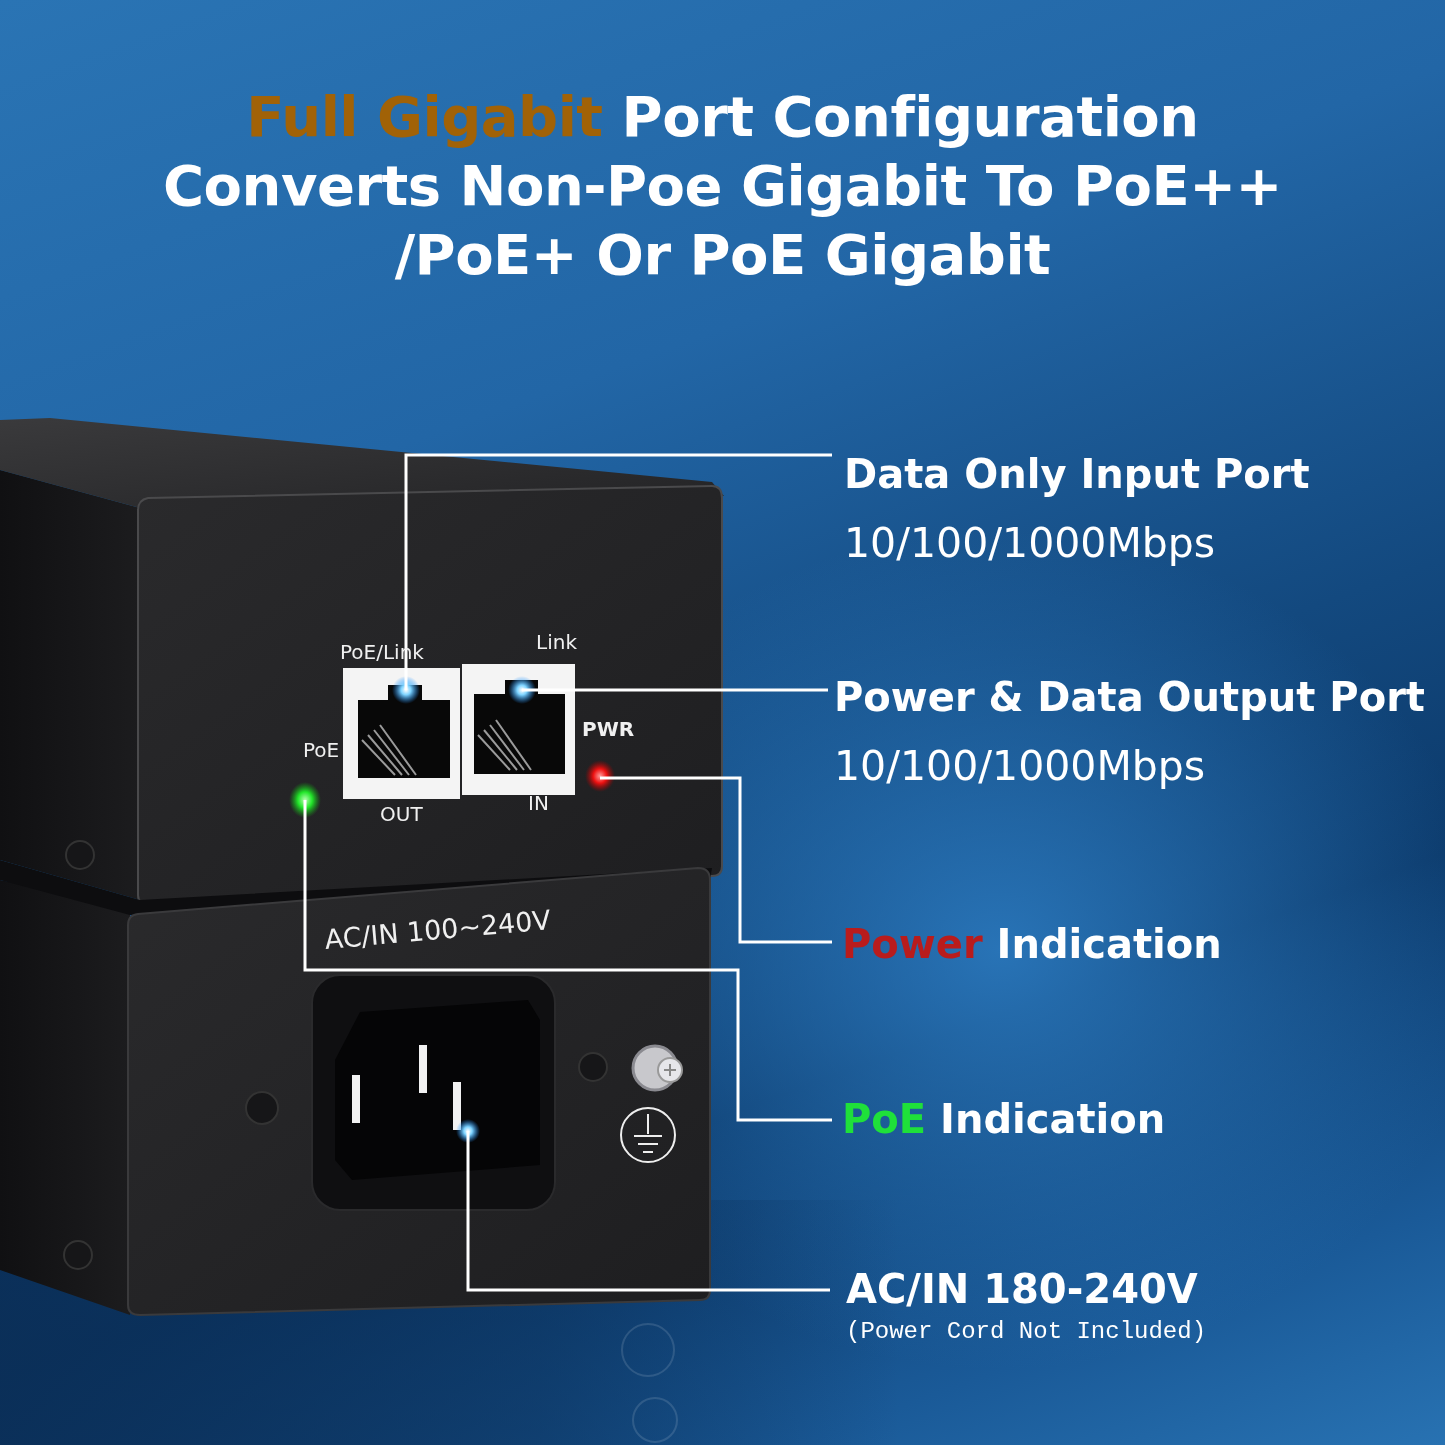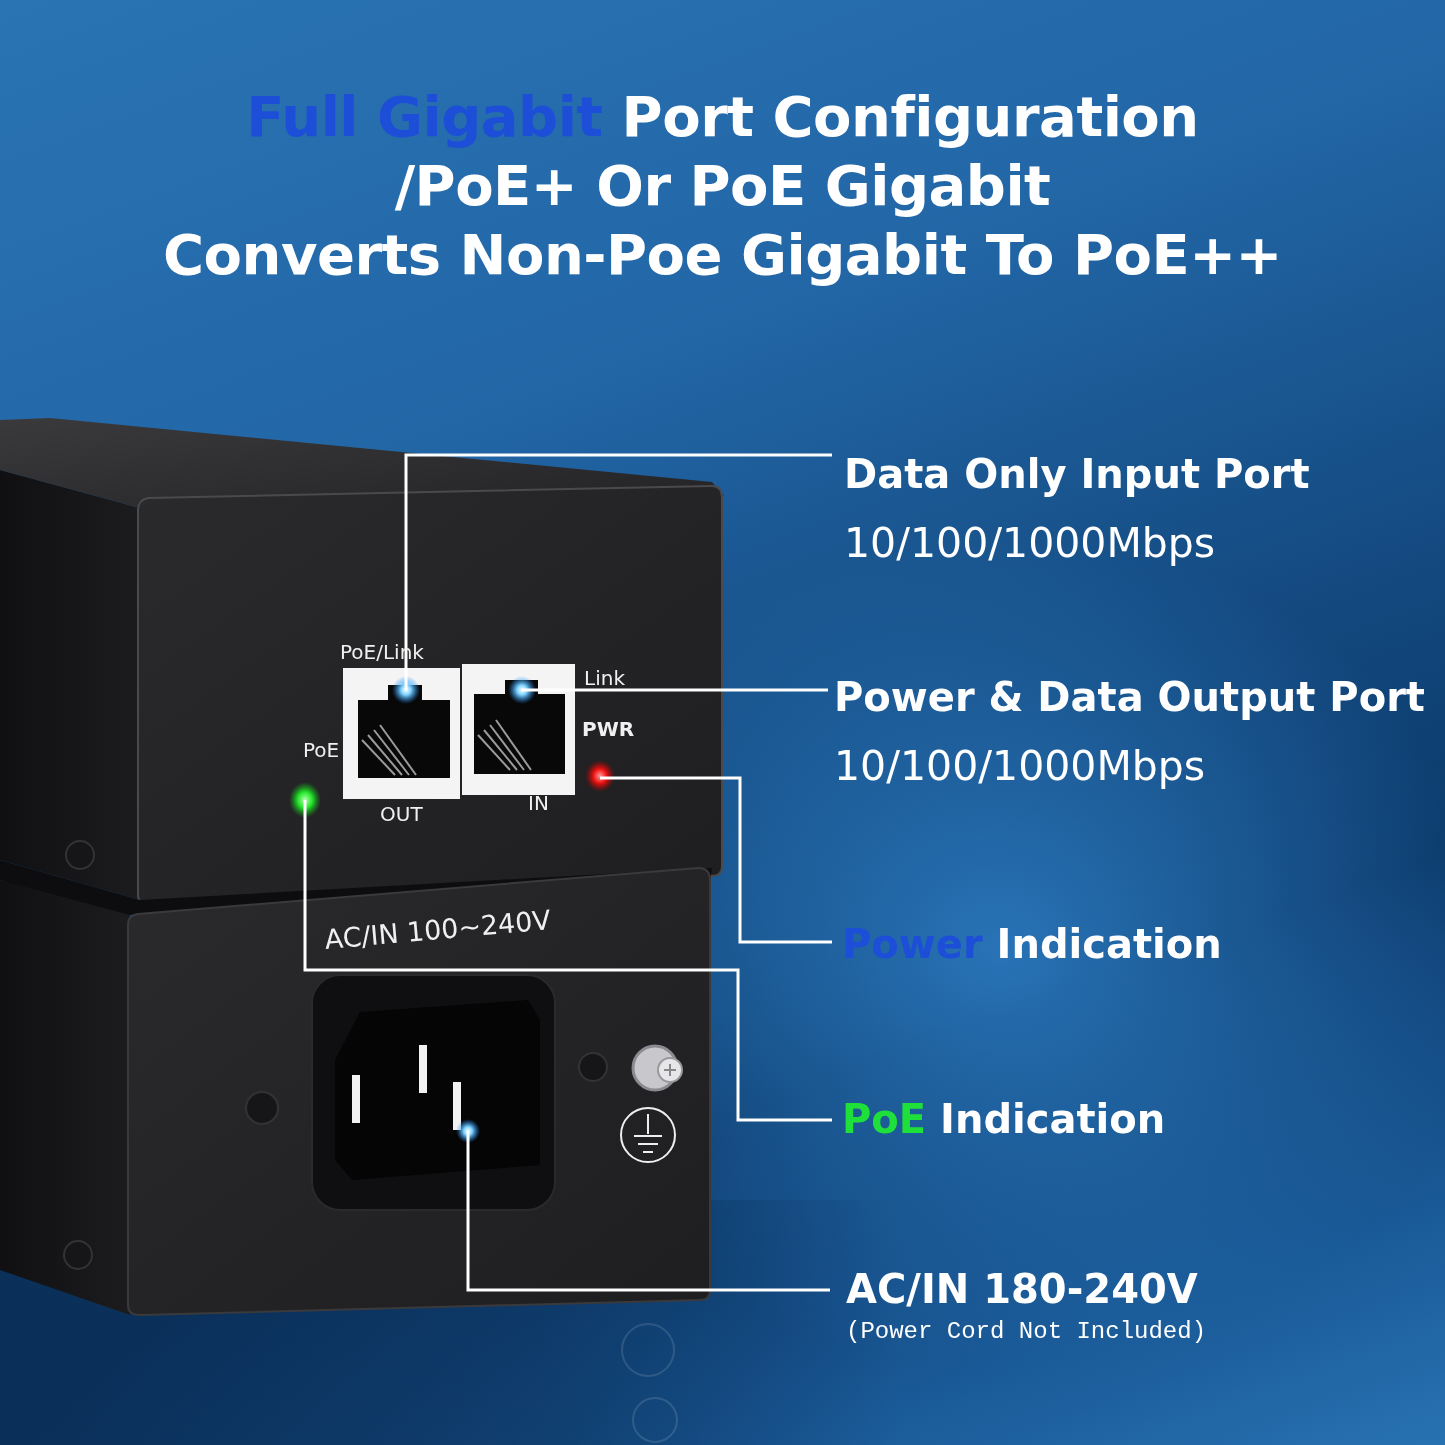--- a/index.html
+++ b/index.html
@@ -7,44 +7,44 @@
     font-family: "DejaVu Sans", "Liberation Sans", sans-serif; }
   .bg { position: absolute; inset: 0;
     background:
       radial-gradient(ellipse 700px 600px at 1000px 950px, rgba(45,125,195,0.85) 0%, rgba(45,125,195,0) 70%),
       linear-gradient(160deg, #2a74b4 0%, #2266a6 30%, #13497f 55%, #0c3a6b 70%, #1a5a98 88%, #2872b2 100%); }
   .bg-bottom { position: absolute; left: 0; top: 1200px; width: 900px; height: 245px;
     background: linear-gradient(90deg, rgba(10,45,85,0.85) 0%, rgba(10,45,85,0.5) 60%, rgba(10,45,85,0) 100%); }
 
   .headline { position: absolute; left: 0; top: 82px; width: 1445px; text-align: center;
     color: #ffffff; font-weight: bold; font-size: 56px; line-height: 69px; letter-spacing: -0.5px; }
-  .headline .accent { color: #1d4ed8; }
+  .headline .accent { color: #a16207; }
 
   
   svg.device { position: absolute; left: 0; top: 0; }
 
   .label { position: absolute; color: #ffffff; white-space: nowrap; }
   .label .t { font-weight: bold; font-size: 40px; line-height: 48px; display: block; }
   .label .s { font-size: 41px; line-height: 50px; display: block; margin-top: 20px; }
   .label .n { font-size: 24px; line-height: 30px; display: block; margin-top: 4px; font-family: Liberation Mono, monospace; }
-  .red { color: #1d4ed8; }
+  .red { color: #b91c1c; }
   .green { color: #1fe03a; }
 
   .panel-text { position: absolute; color: #f0f0f0; font-size: 20px; white-space: nowrap; }
 </style>
 </head>
 <body>
 
 <div class="bg"></div>
 <div class="bg-bottom"></div>
 
 <div class="headline">
   <div><span class="accent">Full Gigabit</span><span> Port Configuration</span></div>
+  <div>Converts Non-Poe Gigabit To PoE++</div>
   <div>/PoE+ Or PoE Gigabit</div>
-  <div>Converts Non-Poe Gigabit To PoE++</div>
 </div>
 
 <svg class="device" width="1445" height="1445" viewBox="0 0 1445 1445">
   <defs>
     <linearGradient id="topFace" x1="0" y1="0" x2="1" y2="1">
       <stop offset="0" stop-color="#3a3a3c"></stop>
         <stop offset="1" stop-color="#232325"></stop>
     </linearGradient>
     <linearGradient id="sideFace" x1="0" y1="0" x2="1" y2="0">
       <stop offset="0" stop-color="#101012"></stop>
@@ -134,21 +134,21 @@
     <path d="M468,1131 L468,1290 L830,1290"></path>
   </g>
 
   <g opacity="0.12" stroke="#ffffff" stroke-width="2" fill="none">
     <circle cx="648" cy="1350" r="26"></circle>
     <circle cx="655" cy="1420" r="22"></circle>
   </g>
 </svg>
 
 <div class="panel-text" style="left:340px;top:640px;">PoE/Link</div>
-<div class="panel-text" style="left:536px;top:666px;margin-left:48px;">Link</div>
+<div class="panel-text" style="left:536px;top:630px;">Link</div>
 <div class="panel-text" style="left:303px;top:738px;">PoE</div>
 <div class="panel-text" style="left:582px;top:717px;font-weight:bold;">PWR</div>
 <div class="panel-text" style="left:380px;top:802px;">OUT</div>
 <div class="panel-text" style="left:504px;top:791px;margin-left:24px;">IN</div>
 <div class="panel-text" style="left:326px;top:924px;font-size:27px;transform:rotate(-5deg);transform-origin:left bottom;">AC/IN 100~240V</div>
 
 <div class="label" style="left:844px;top:426px;margin-top:24px;">
   <span class="t">Data Only Input Port</span>
   <span class="s">10/100/1000Mbps</span>
 </div>

